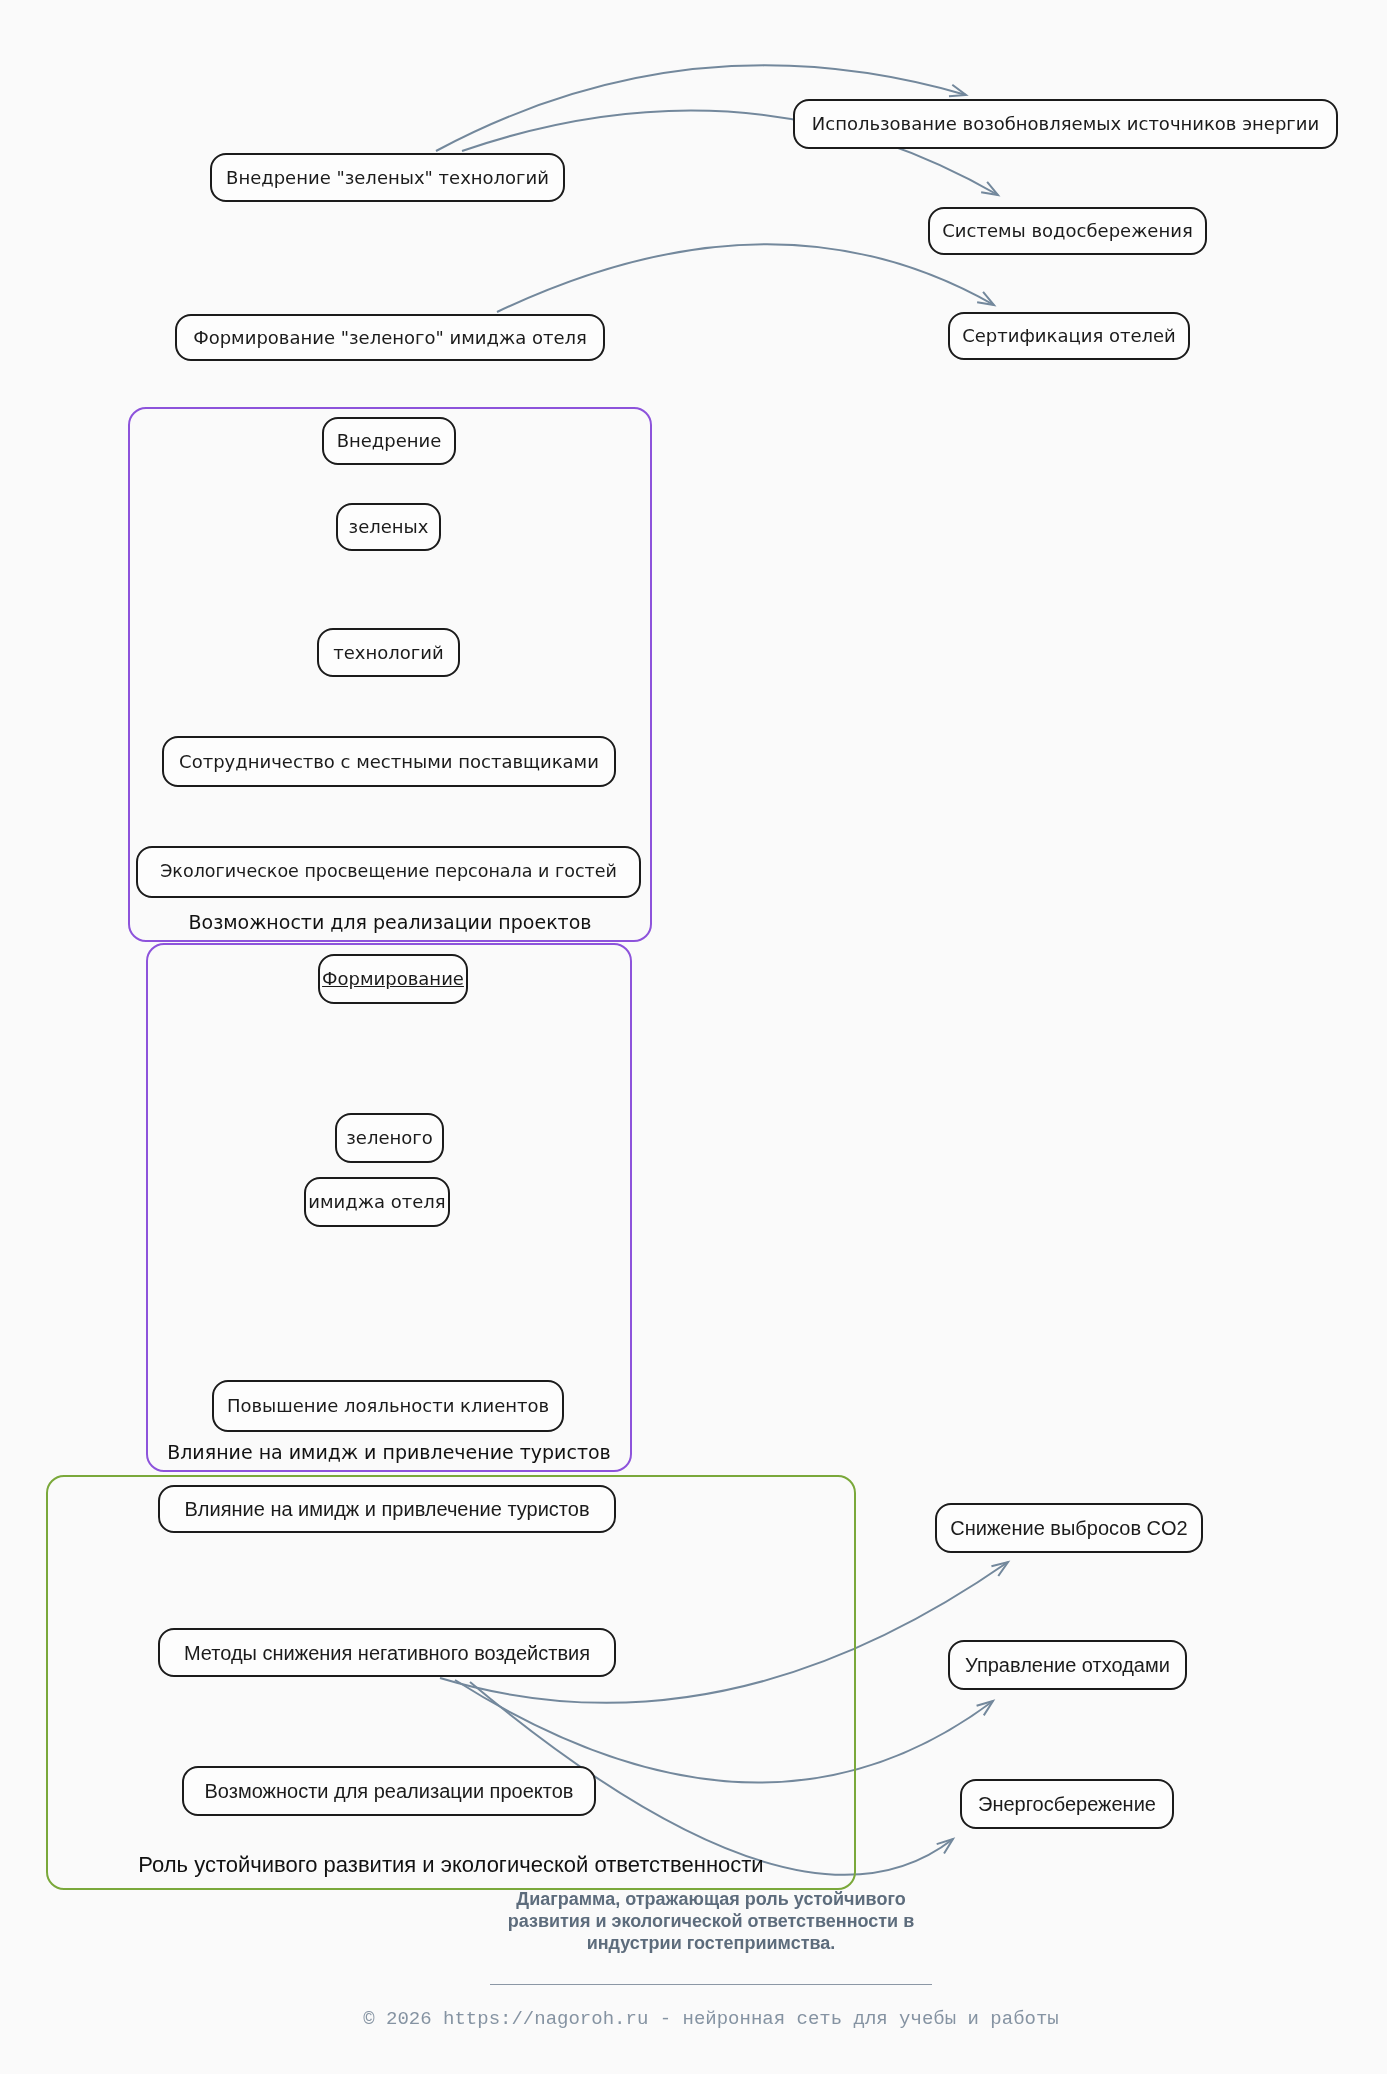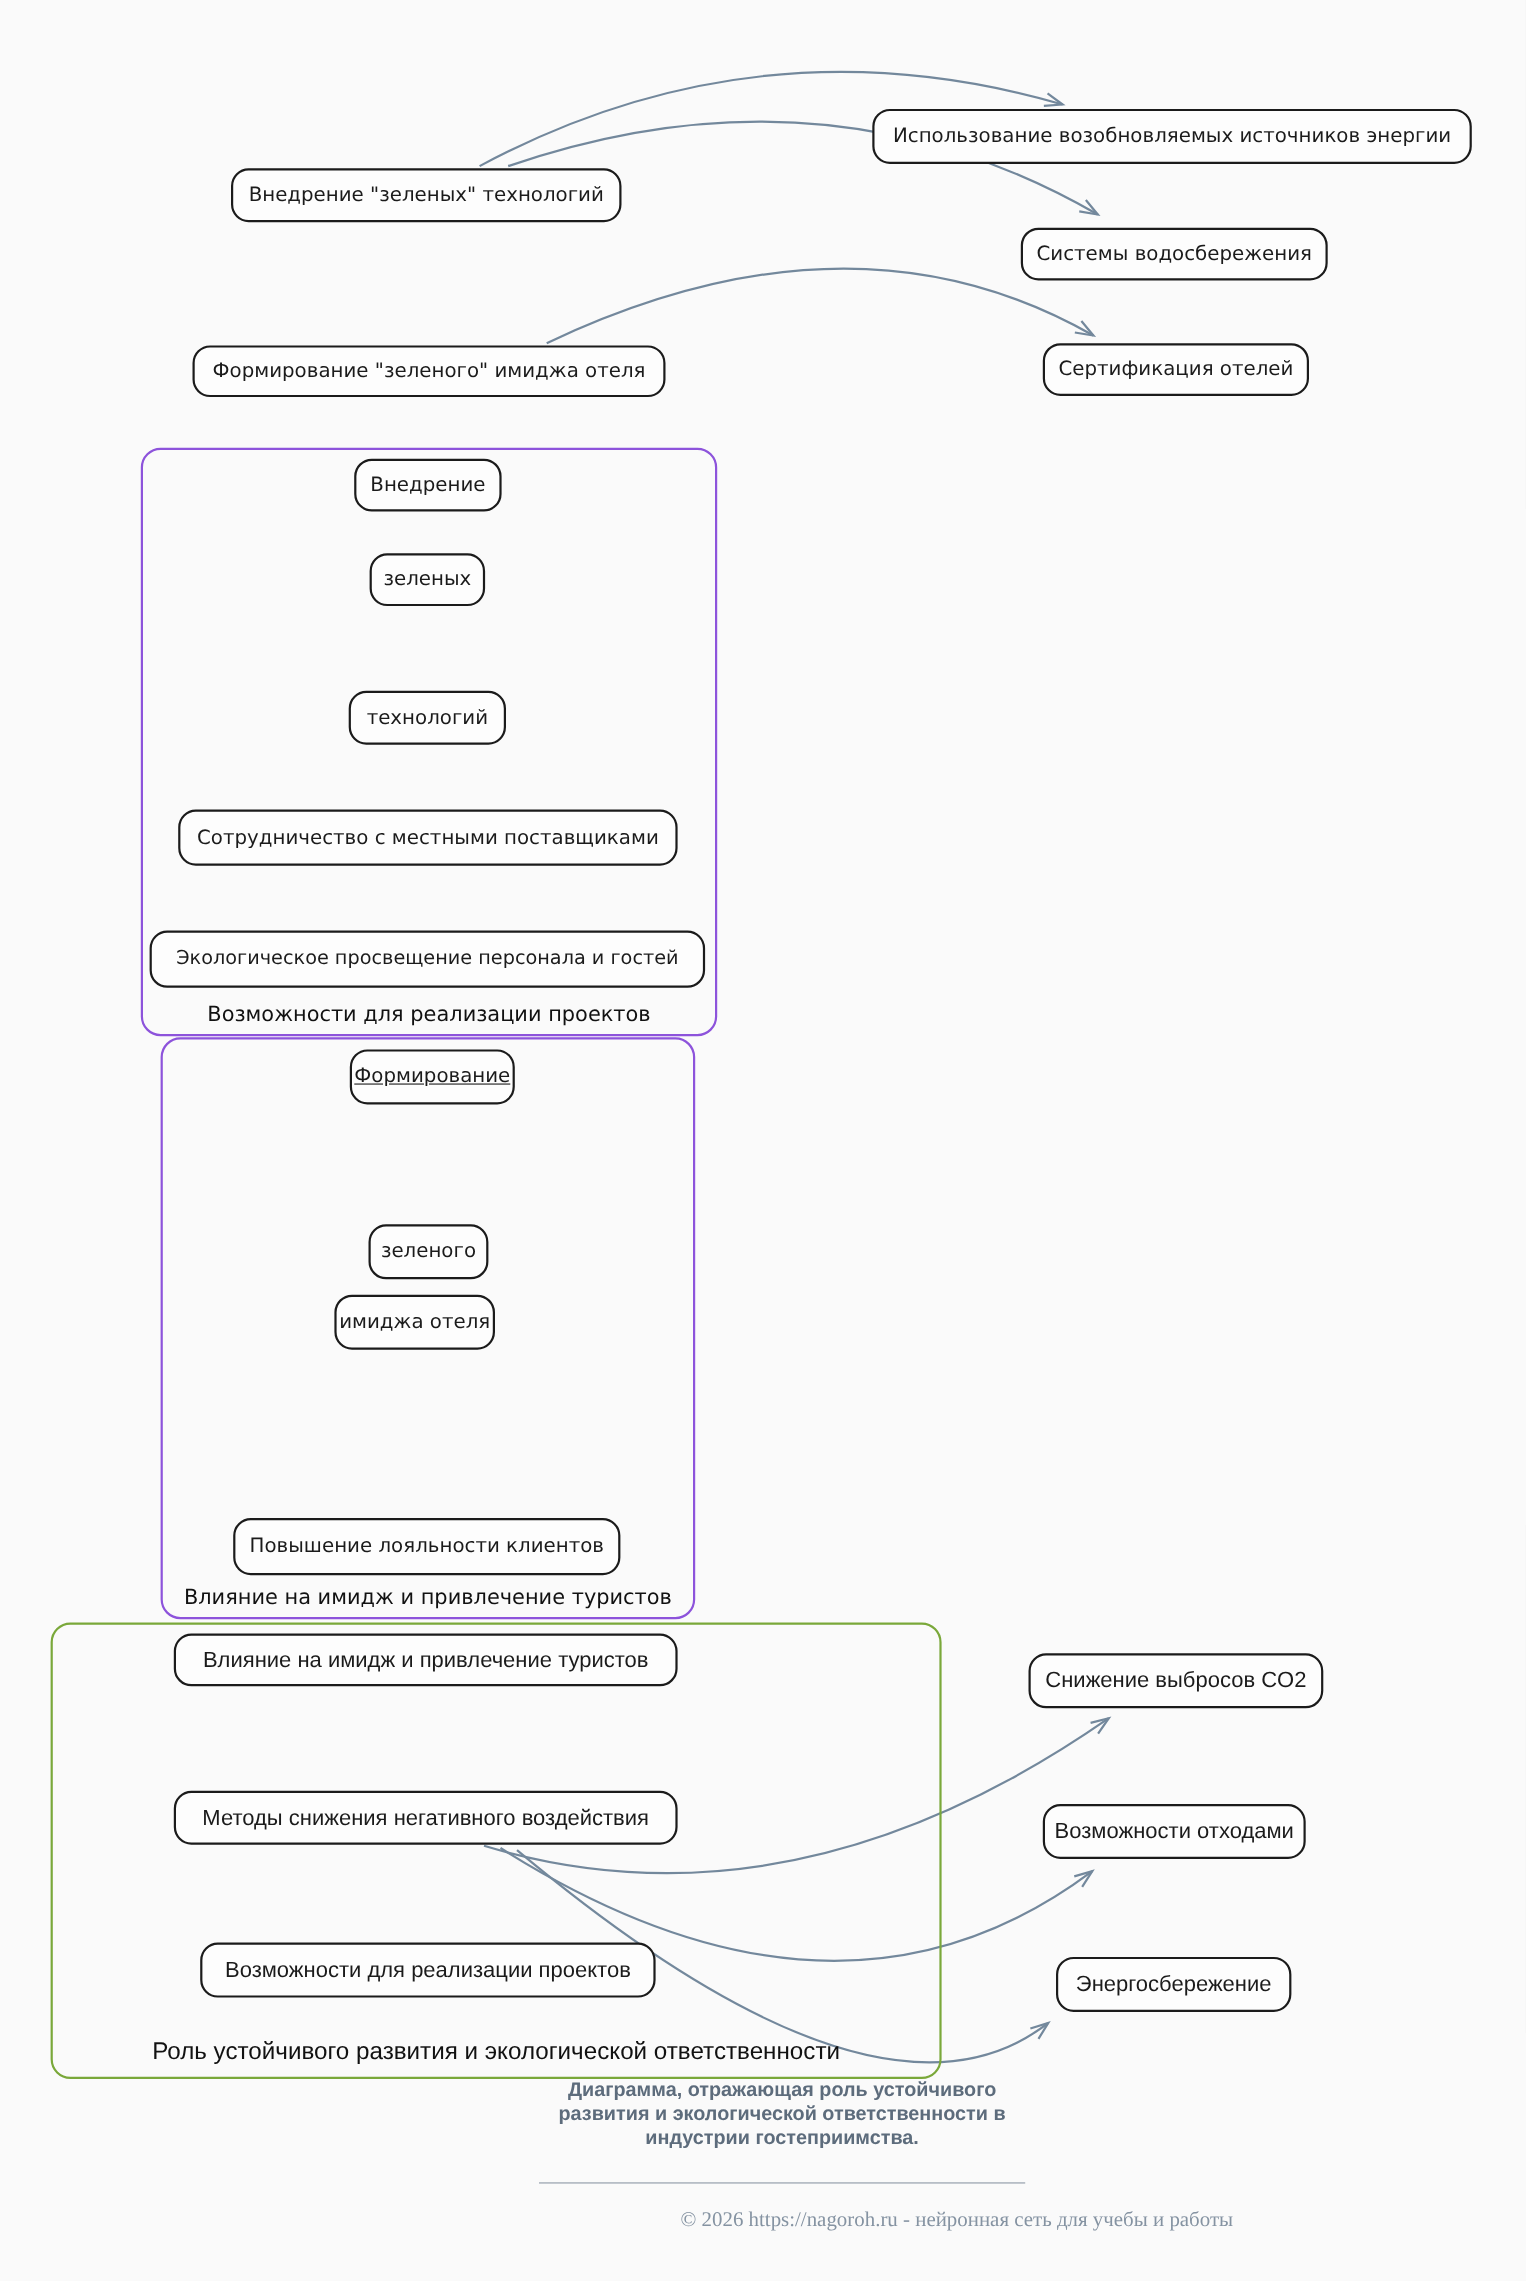--- a/index.html
+++ b/index.html
@@ -59,22 +59,22 @@
   }
   .footer-title span{display:block;}
   .footer-divider{
     position:absolute;
     left:490px;top:1984px;width:442px;height:0;
     border-top:1px solid #8b97a5;
   }
   .footer-copyright{
     position:absolute;
     left:301px;top:2008px;width:820px;
-    text-align:right;
-    font-family:Liberation Serif, serif;
+    text-align:center;
+    font-family:Liberation Mono, monospace;
     font-size:19px;
     color:#8593a2;
     white-space:nowrap;
   }
 </style>
 </head>
 <body>
 
 <div id="canvas">
 
@@ -124,21 +124,21 @@
   <div class="node" style="left:212px;top:1380px;width:352px;height:52px;">Повышение лояльности клиентов</div>
 
   <div class="cluster green" style="left:46px;top:1475px;width:810px;height:415px;">
     <div class="cluster-label">Роль устойчивого развития и экологической ответственности</div>
   </div>
   <div class="node narrow" style="left:158px;top:1485px;width:458px;height:48px;">Влияние на имидж и привлечение туристов</div>
   <div class="node narrow" style="left:158px;top:1628px;width:458px;height:49px;">Методы снижения негативного воздействия</div>
   <div class="node narrow" style="left:182px;top:1766px;width:414px;height:50px;">Возможности для реализации проектов</div>
 
   <div class="node narrow" style="left:935px;top:1503px;width:268px;height:50px;">Снижение выбросов CO2</div>
-  <div class="node narrow" style="left:948px;top:1640px;width:239px;height:50px;">Возможности отходами</div>
+  <div class="node narrow" style="left:948px;top:1640px;width:239px;height:50px;">Управление отходами</div>
   <div class="node narrow" style="left:960px;top:1779px;width:214px;height:50px;">Энергосбережение</div>
 
   <div class="footer-title">
     <span>Диаграмма, отражающая роль устойчивого</span>
     <span>развития и экологической ответственности в</span>
     <span>индустрии гостеприимства.</span>
   </div>
   <div class="footer-divider"></div>
   <div class="footer-copyright">© 2026 https://nagoroh.ru - нейронная сеть для учебы и работы</div>
 

